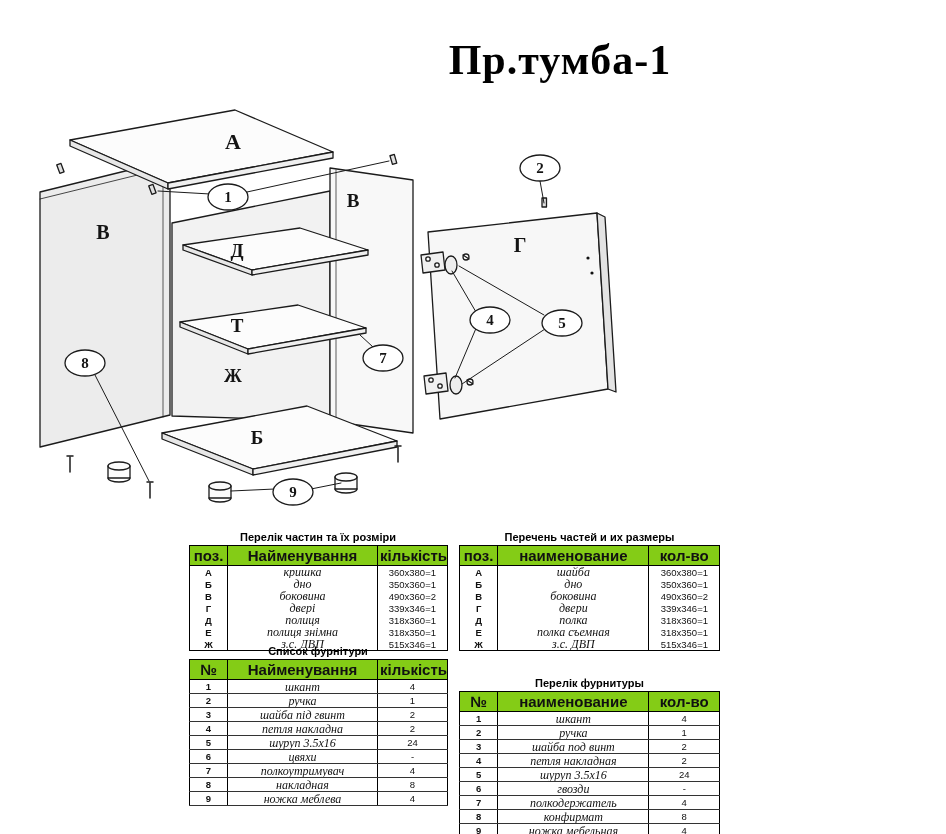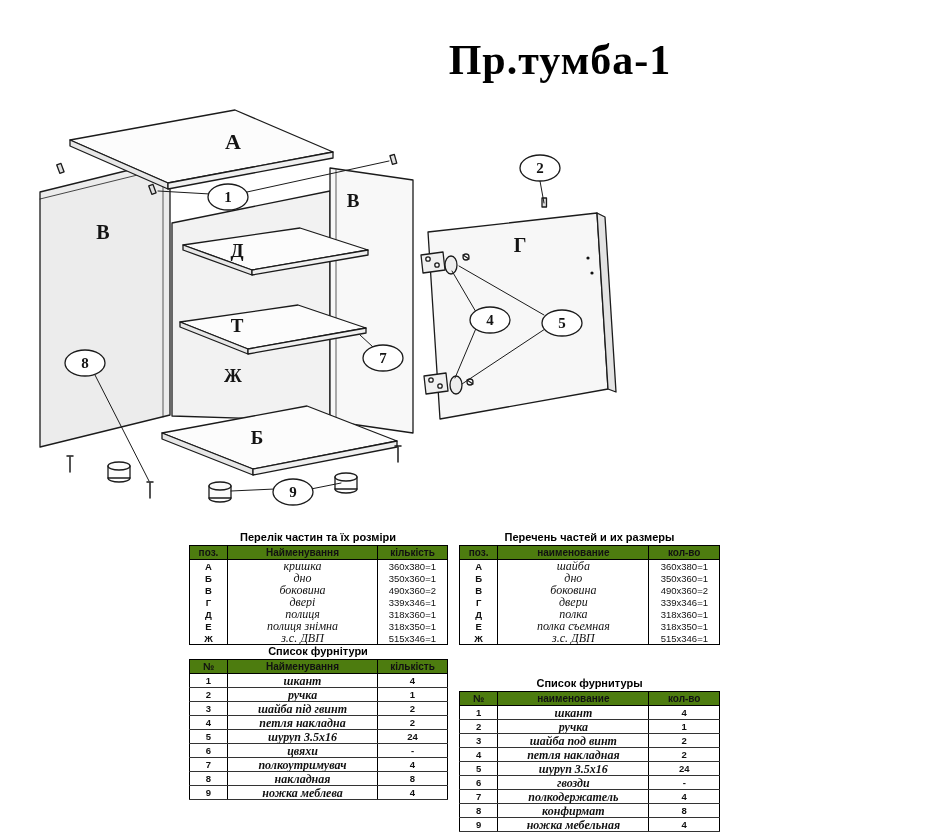--- a/index.html
+++ b/index.html
@@ -19,32 +19,32 @@
   .g-hw-ua{left:189px;top:642px;width:258px;}
   .g-hw-ru{left:459px;top:674px;width:261px;}
   .t-title{
     text-align:center;font-size:11px;font-weight:bold;margin:3px 0 2px 0;color:#000;
   }
   table.tbl{
     width:100%;border-collapse:collapse;border:1.4px solid #000;
     font-size:9.5px;table-layout:fixed;
   }
   .tbl th{
-    border:1.4px solid #000;font-weight:bold;padding:1px 2px;font-size:10px;
-    background:#4d7c0f;
+    border:1.4px solid #000;font-weight:bold;padding:1px 2px;font-size:15px;
+    background:#84cc16;
   }
   .tbl td{
     border-left:1px solid #000;border-right:1px solid #000;
     padding:0 3px;text-align:center;height:12px;line-height:11px;
     white-space:nowrap;overflow:hidden;
   }
   .tbl td:first-child{font-weight:bold;}
   .tbl td:nth-child(2){font-style:italic;font-family:"Liberation Serif",serif;font-size:12px;}
   .parts td:last-child{text-align:right;padding-right:11px;}
-  .hw td{border-bottom:1px solid #333;height:13px;line-height:12px;font-weight:bold;}
+  .hw td{border-bottom:1px solid #333;height:13px;line-height:12px;}
   .hw td:last-child{text-align:center;}
   col.c-pos{width:38px;}
   col.c-name{width:150px;}
   col.c-qty{width:70px;}
 </style>
 </head>
 <body>
 
 <div class="page-title">Пр.тумба-1</div>
 
@@ -351,21 +351,21 @@
         <tr>
           <td>9</td>
           <td>ножка меблева</td>
           <td>4</td>
         </tr>
       </tbody>
     </table>
 </div>
 
 <div class="tbl-group g-hw-ru">
-  <div class="t-title">Список фурнитуры</div>
+  <div class="t-title">Перелік фурнитуры</div>
   <table class="tbl hw">
     <colgroup>
         <col class="c-pos">
         <col class="c-name">
         <col class="c-qty">
       </colgroup>
   <thead>
         <tr>
           <th>№</th>
           <th>наименование</th>

